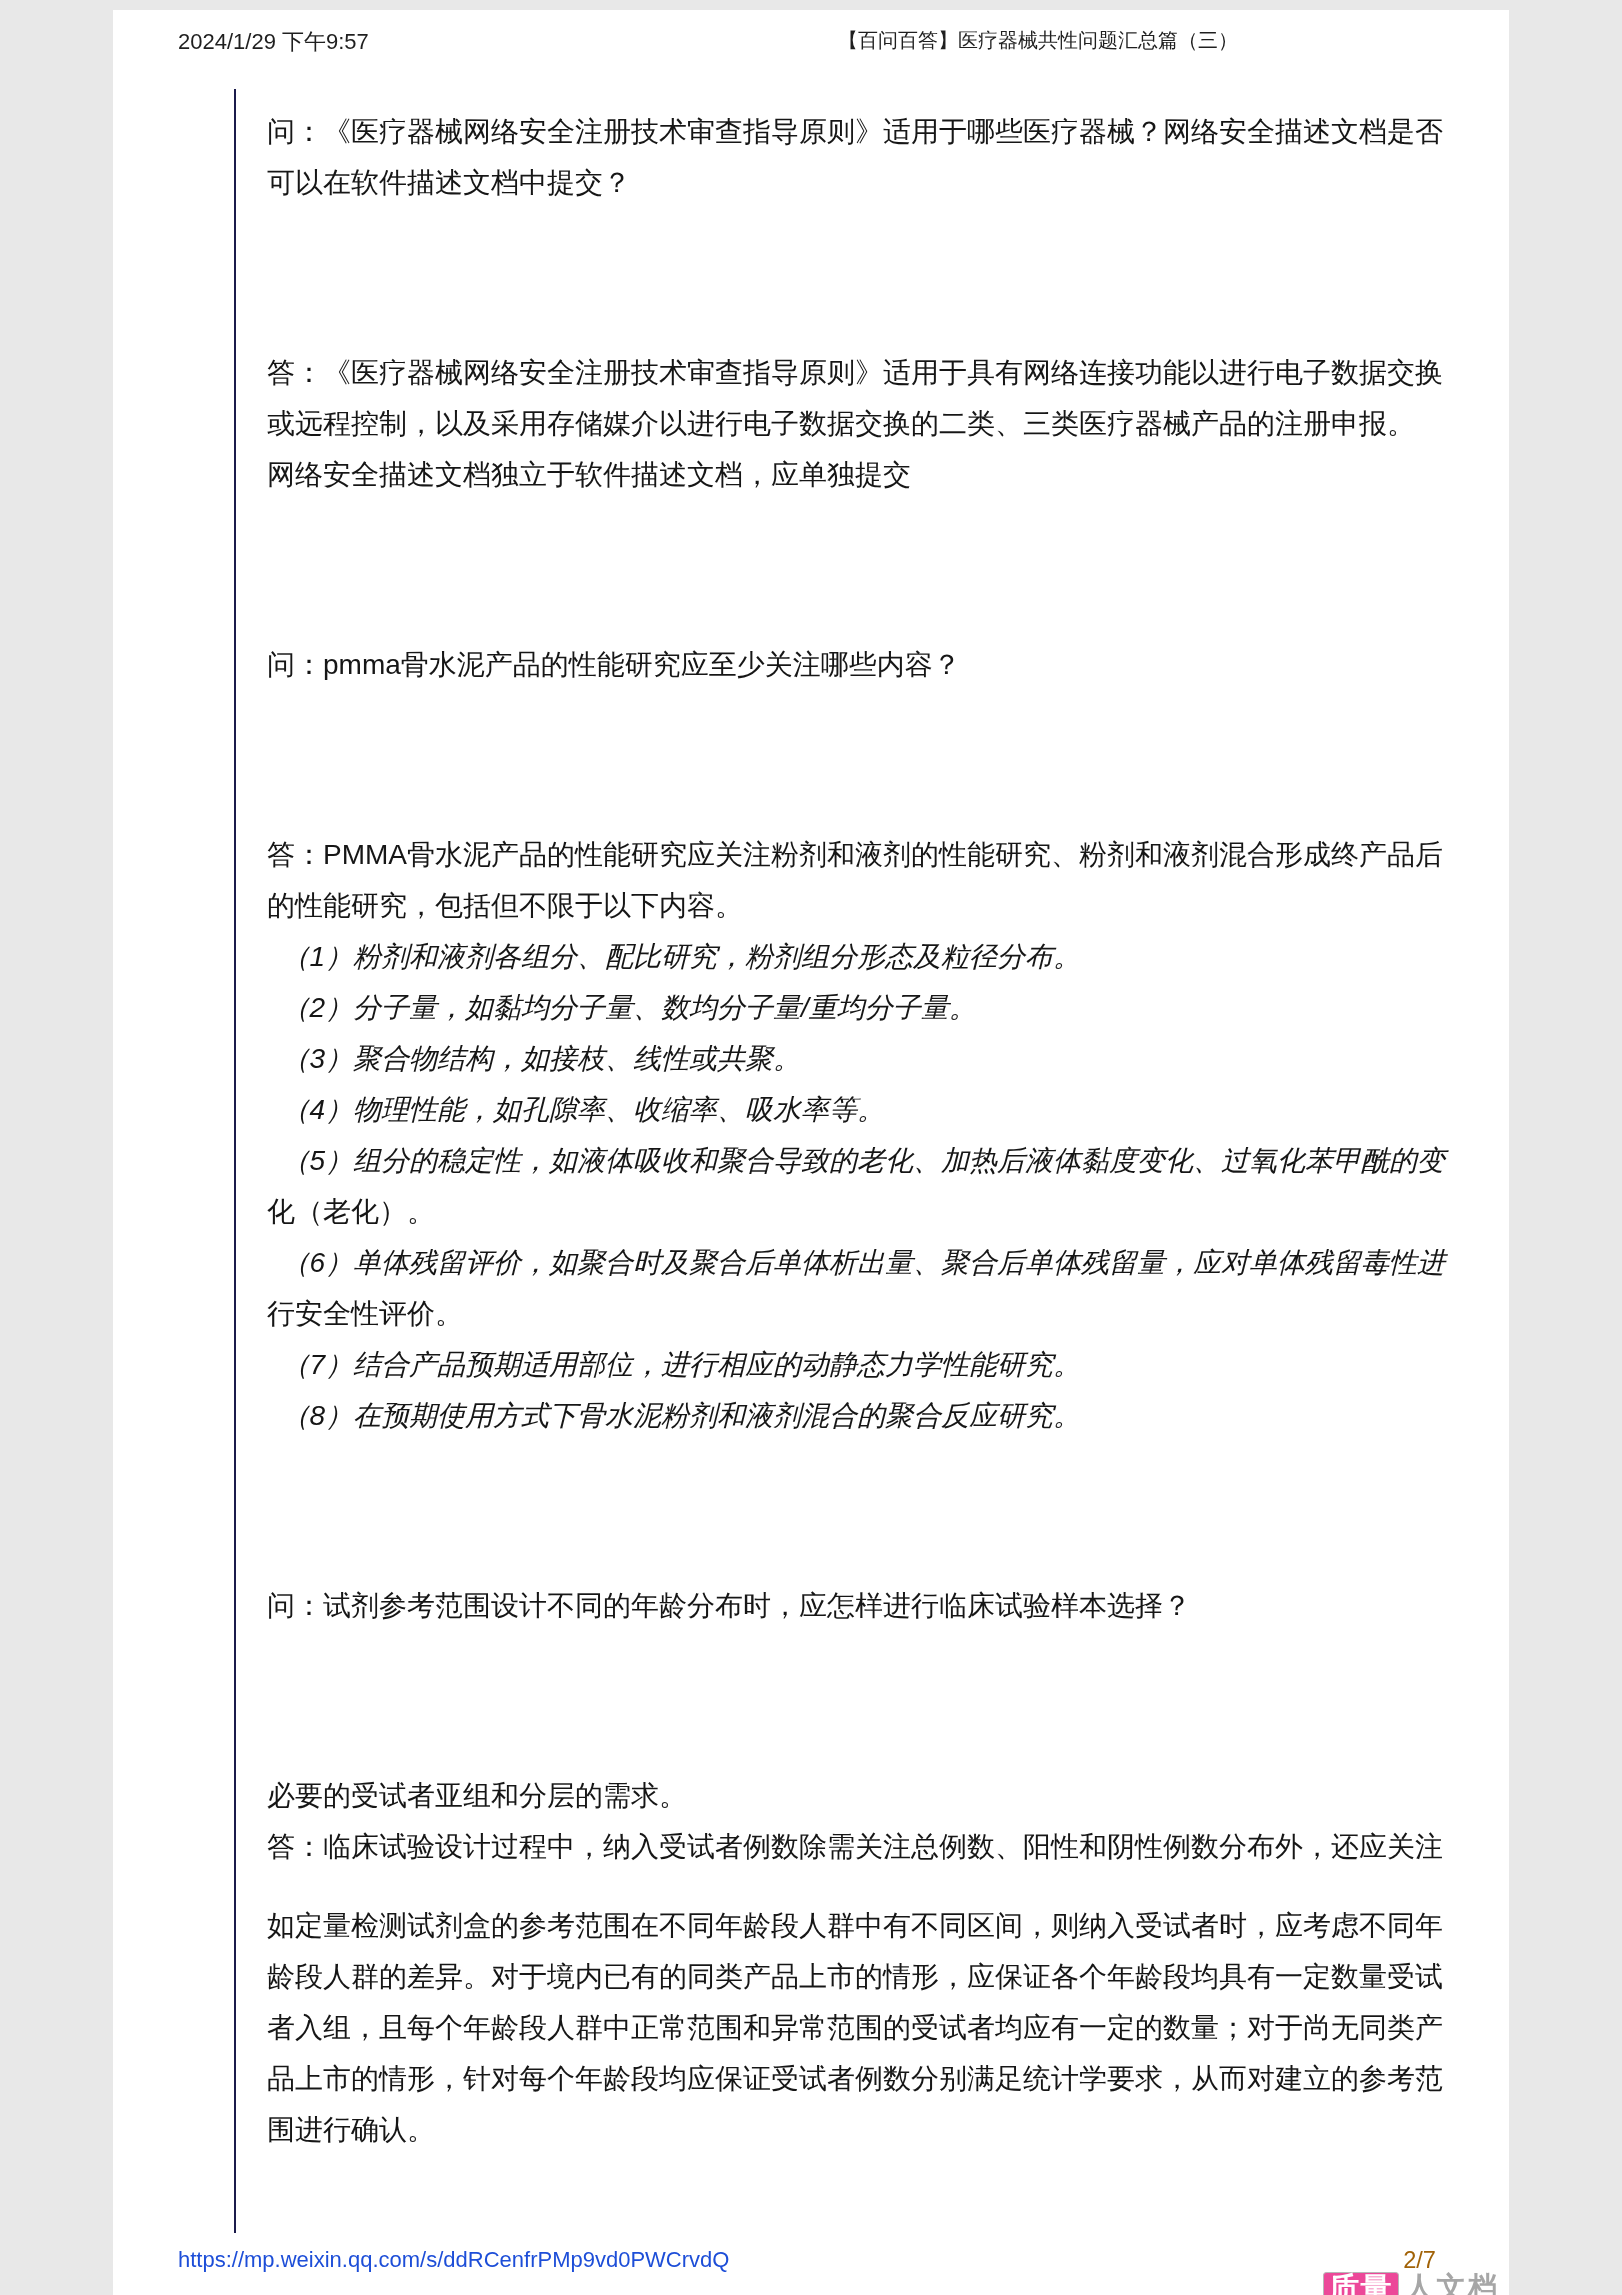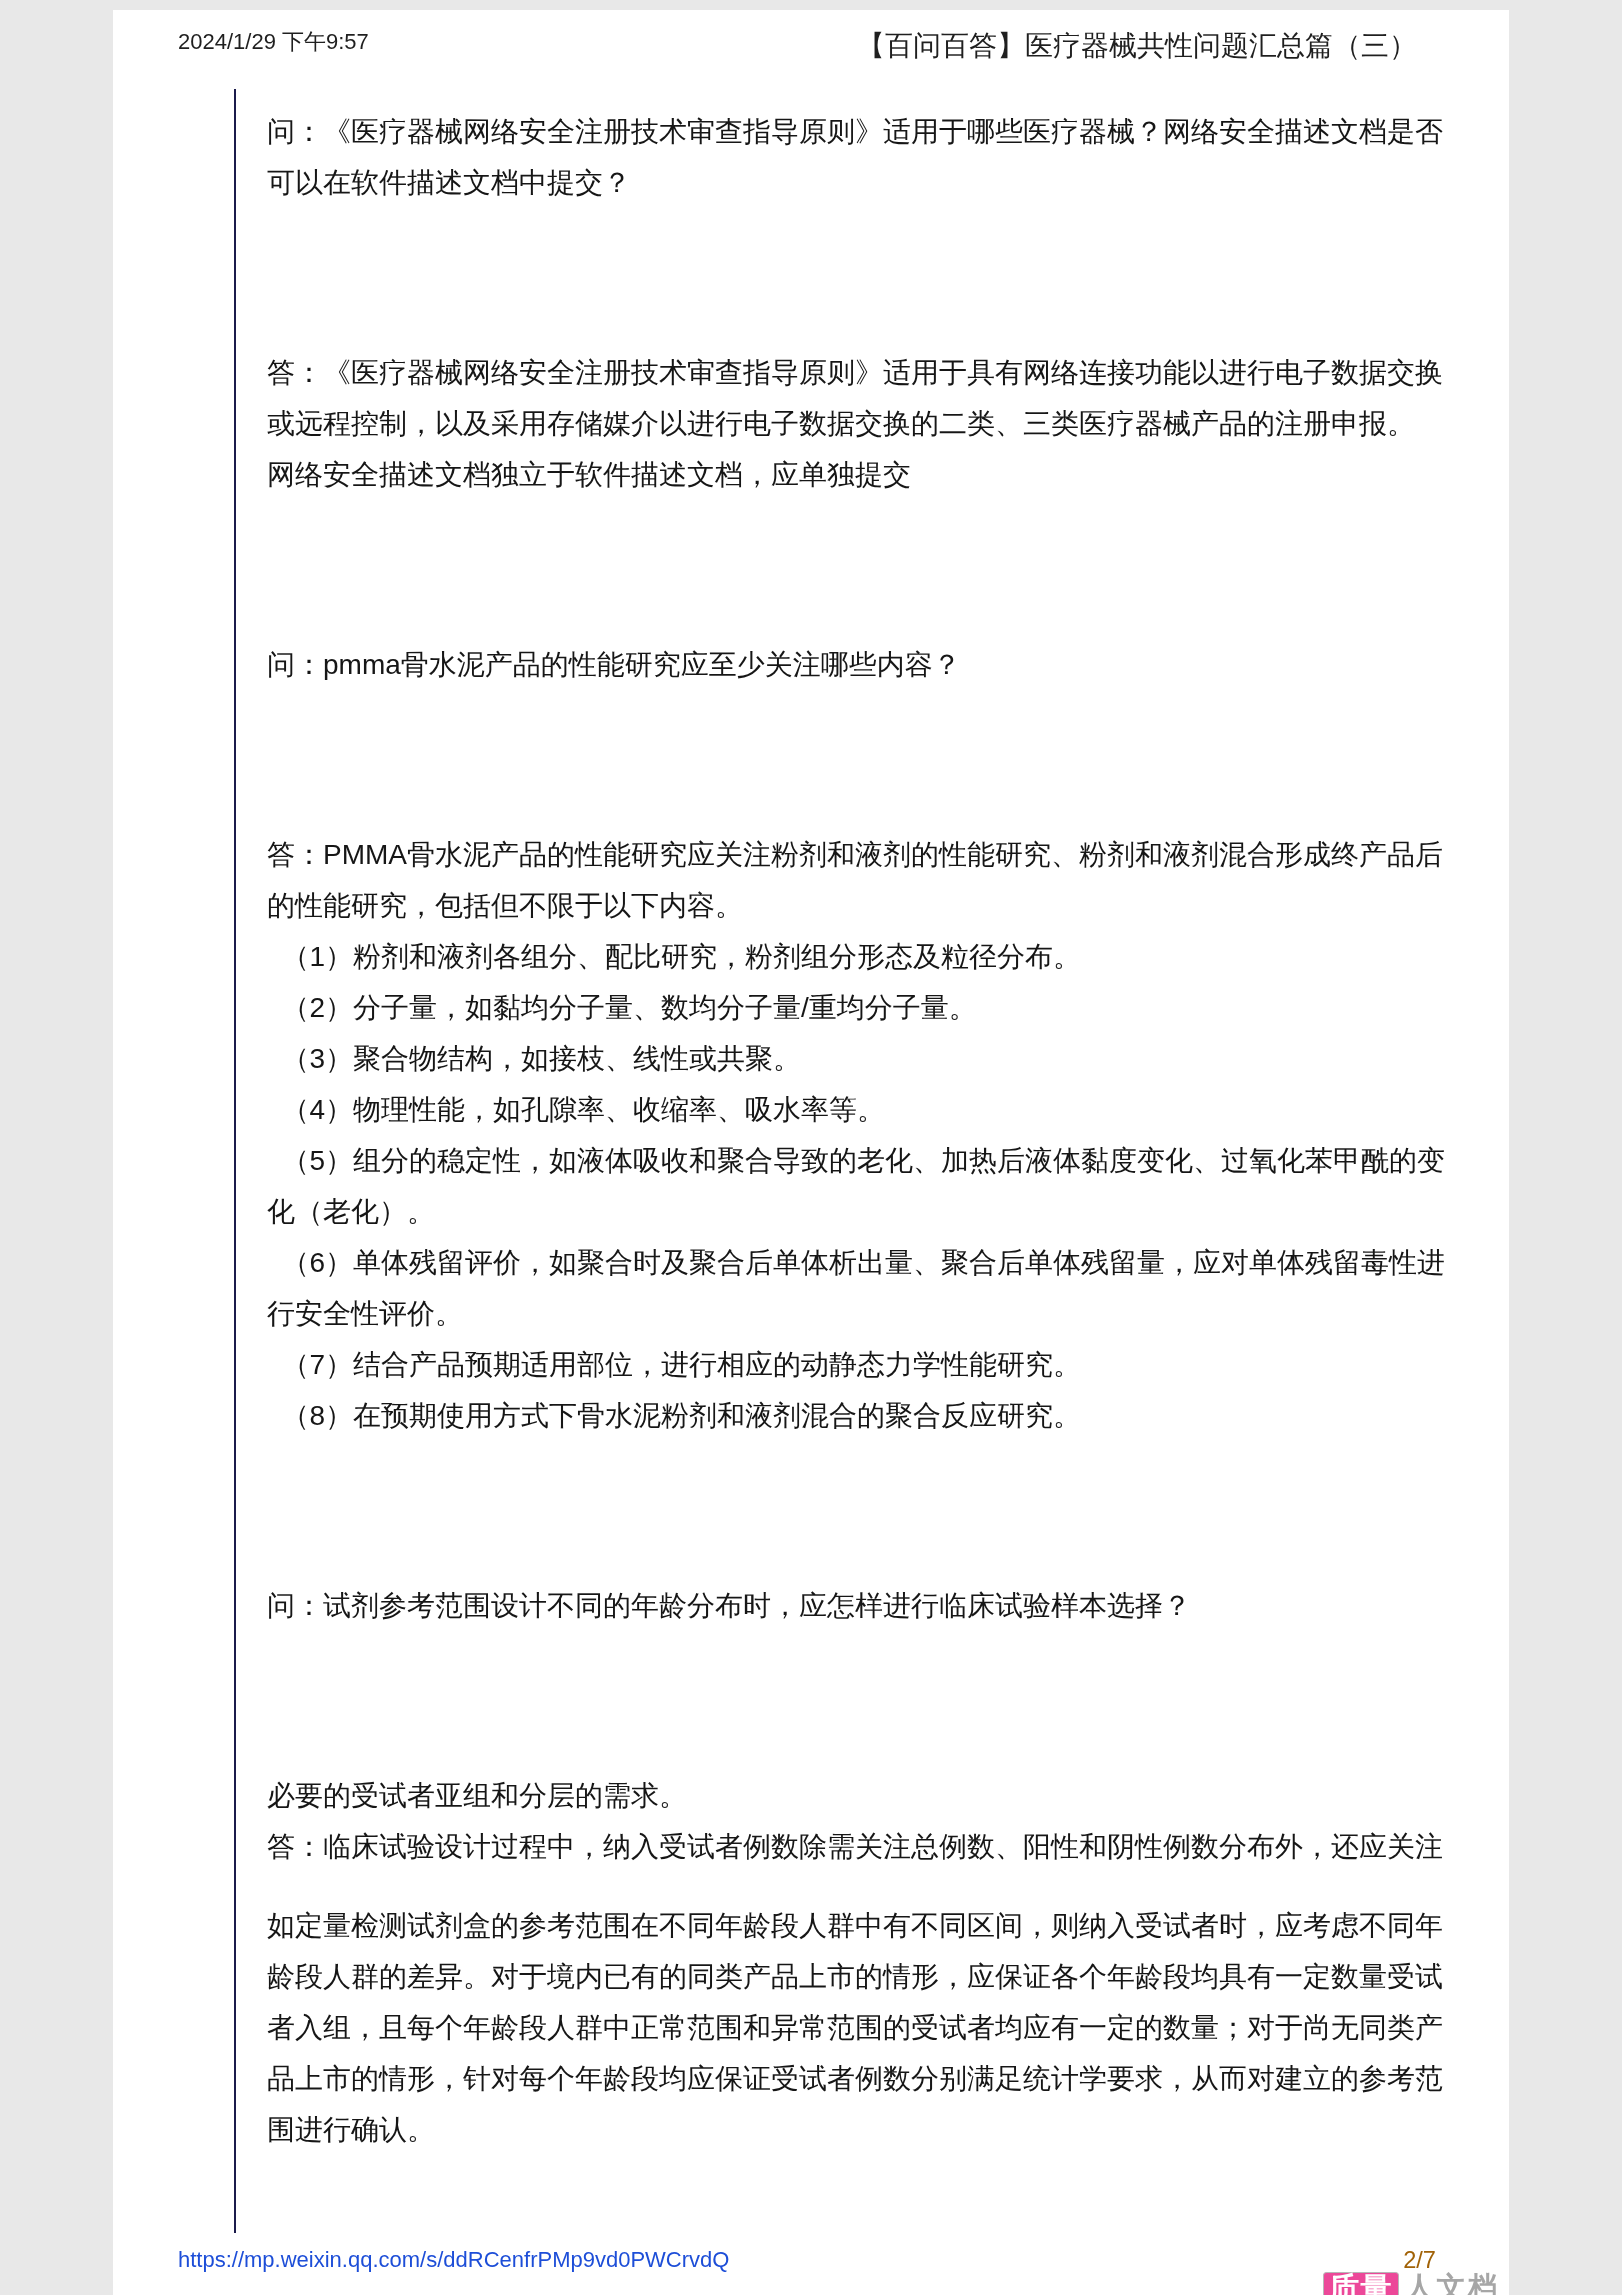--- a/index.html
+++ b/index.html
@@ -10,36 +10,36 @@
     font-family:"Liberation Sans", sans-serif;
     color:#161616;
     overflow:hidden;
     margin:10px auto;
   }
   .header-date {
     position:absolute; top:17px; left:65px;
     font-size:22px; color:#1f1f1f; white-space:nowrap;
   }
   .header-title {
-    position:absolute; top:17px; left:744px;
-    font-size:28px; color:#1f1f1f; white-space:nowrap;
+    position:absolute; top:17px; left:725px;
+    font-size:20px; color:#1f1f1f; white-space:nowrap;
   }
   .content-box {
     position:absolute; top:79px; left:121px;
     width:1382px; min-height:2144px;
     box-sizing:border-box;
     border-left:2px solid #1b1b4b;
     border-right:2px solid #1b1b4b;
     padding:17px 6.5px 26px 31px;
   }
   .line {
     font-size:28px; line-height:51px;
     white-space:nowrap; color:#161616;
   }
-  .indent { padding-left:14.4px; }
+  .indent { padding-left:14.4px;font-style:italic; }
   .block { margin:0; }
   .gap-block { margin-top:139px; }
   .gap-para  { margin-top:27.5px; }
   .footer-url {
     position:absolute; top:2237px; left:65px;
     font-size:22px; color:#1d4ed8; white-space:nowrap;
   }
   .footer-page {
     position:absolute; top:2237px; right:73px;
     font-size:23.6px; color:#a16207;

